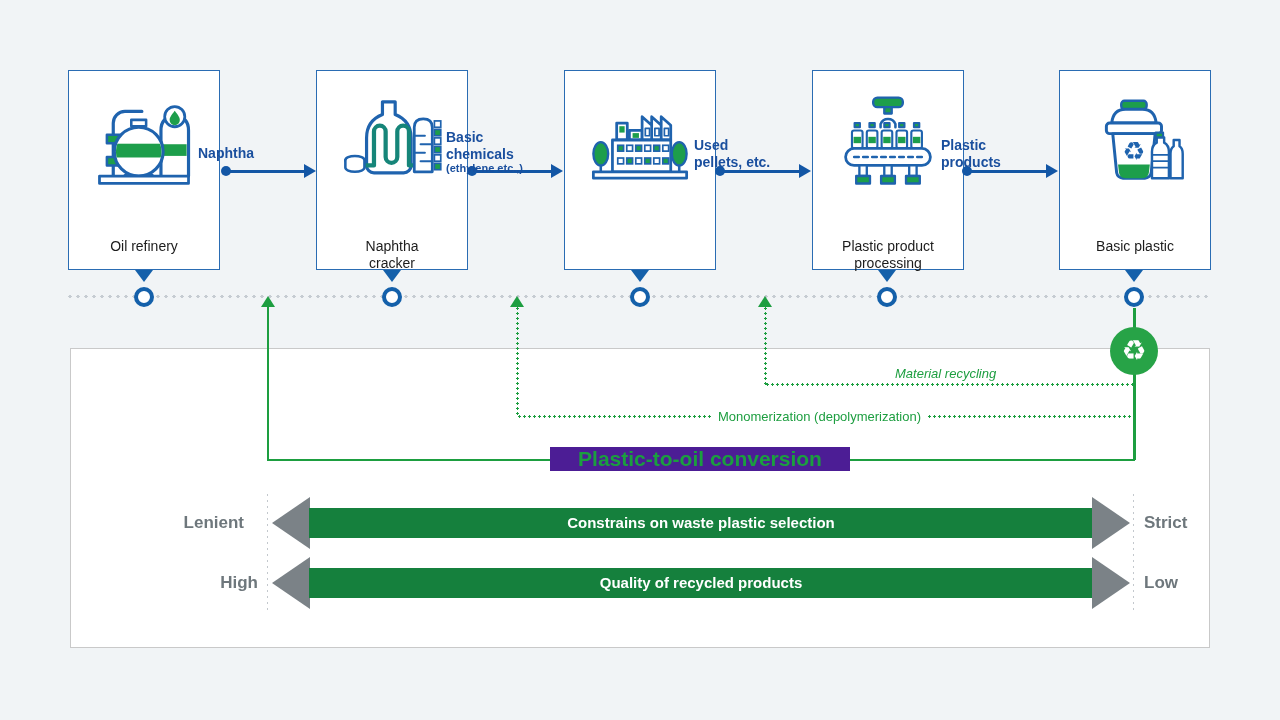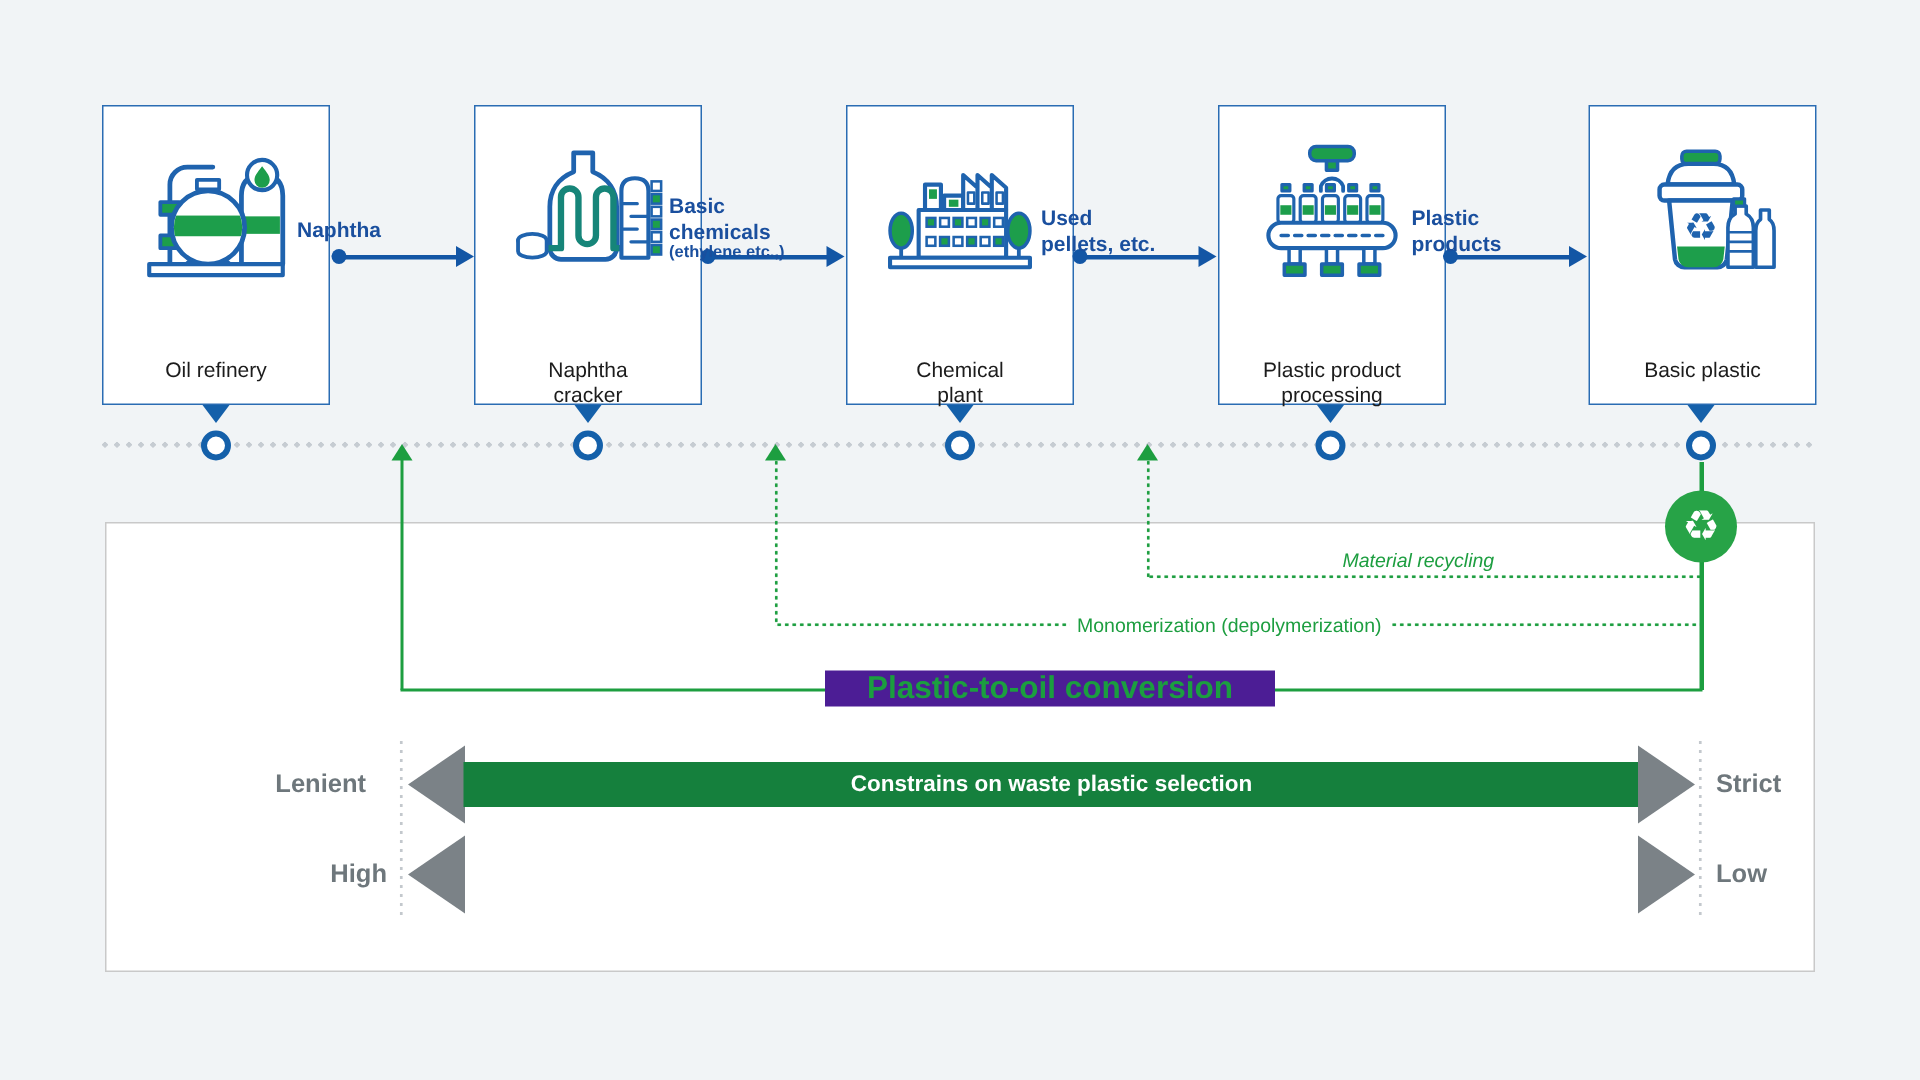--- a/index.html
+++ b/index.html
@@ -177,22 +177,20 @@
       <rect x="63" y="55" width="5.5" height="5.5" fill="#1d9e4b"></rect>
         <rect x="71.5" y="55" width="5.5" height="5.5"></rect>
       <rect x="29" y="67" width="5.5" height="5.5"></rect>
         <rect x="37.5" y="67" width="5.5" height="5.5" fill="#1d9e4b"></rect>
       <rect x="46" y="67" width="5.5" height="5.5"></rect>
         <rect x="54.5" y="67" width="5.5" height="5.5" fill="#1d9e4b"></rect>
       <rect x="63" y="67" width="5.5" height="5.5"></rect>
         <rect x="71.5" y="67" width="5.5" height="5.5" fill="#1d9e4b"></rect>
     </g>
   </svg>
-  <div class="stage-label">Chemical
-plant</div>
 </div>
 
 <div class="stage-box" style="left:812px;padding-left:16px;">
   <svg class="stage-icon" viewBox="0 0 100 100">
     <g stroke="#1f63ae" stroke-width="2.6" fill="none" stroke-linejoin="round" stroke-linecap="round">
       <rect x="36" y="10" width="28" height="9" rx="4" fill="#1d9e4b" stroke-width="2.2"></rect>
       <rect x="46.5" y="19" width="7" height="6" fill="#1d9e4b" stroke-width="2.2"></rect>
       <path d="M43,35 a7.5,7.5 0 0 1 14,0 M43,35 v3 M57,35 v3" stroke-width="2.4"></path>
       <g stroke-width="2">
         <rect x="16" y="41" width="10" height="17" rx="2" fill="#ffffff"></rect>
@@ -305,19 +303,20 @@
 <div class="guide" style="left:266px;"></div>
 <div class="guide" style="left:1132px;"></div>
 
 <div class="spec" style="top:497px;">
   <div class="head-l"></div>
   <div class="body">Constrains on waste plastic selection</div>
   <div class="head-r"></div>
 </div>
 <div class="spec" style="top:557px;">
   <div class="head-l"></div>
+  <div class="body">Quality of recycled products</div>
   <div class="head-r"></div>
 </div>
 
 <div class="side-label" style="left:144px;top:513px;width:100px;text-align:right;">Lenient</div>
 <div class="side-label" style="left:158px;top:573px;width:100px;text-align:right;">High</div>
 <div class="side-label" style="left:1144px;top:513px;">Strict</div>
 <div class="side-label" style="left:1144px;top:573px;">Low</div>
 
 </body></html>

